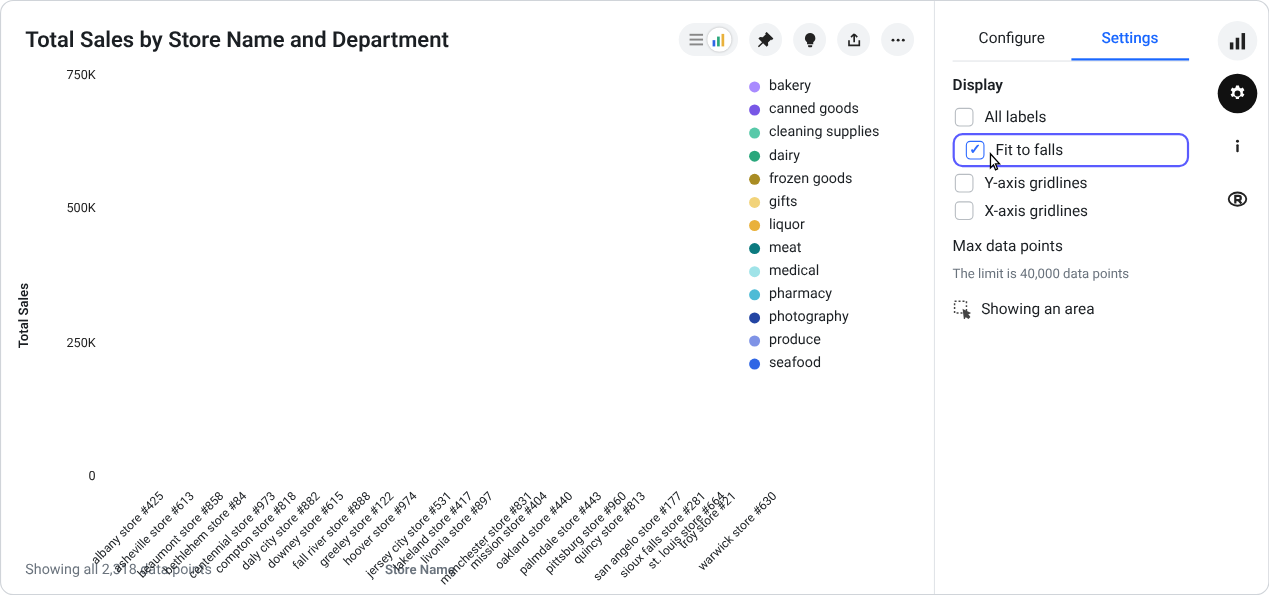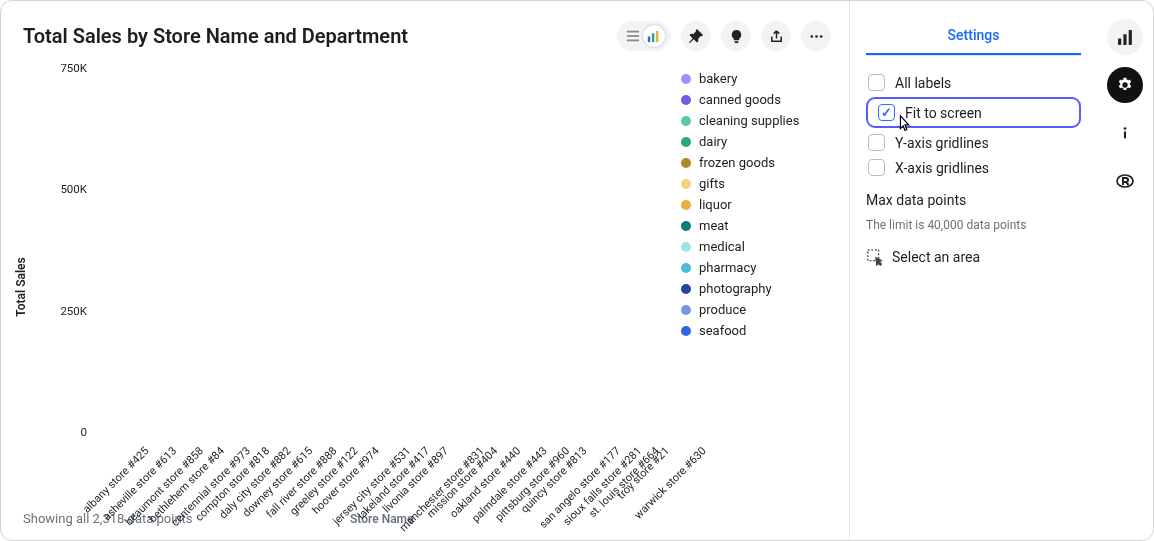--- a/index.html
+++ b/index.html
@@ -2919,30 +2919,32 @@
 
   <div class="footer">
     <span>Showing all 2,318 data points</span>
     <span class="axis-x-label" style="flex:1; margin-left:-110px;">Store Name</span>
     <span style="width:150px;"></span>
   </div>
 </div>
 
 <div class="side">
   <div class="tabs">
+    <div class="tab">Configure</div>
     <div class="tab active">Settings</div>
   </div>
+  <div class="section-label">Display</div>
 
   <div class="cb-row">
     <span class="cb"></span>
     <span>All labels</span>
   </div>
   <div class="fit-highlight cb-row">
     <span class="cb checked"></span>
-    <span>Fit to screen</span>
+    <span>Fit to falls</span>
     <span class="cursor">
       <svg viewBox="0 0 24 24" width="22" height="22" fill="#fff" stroke="#000" stroke-width="1.3">
           <path d="M7 3v14l3-3 2 5 2-1-2-5h4z"></path>
         </svg>
     </span>
   </div>
   <div class="cb-row">
     <span class="cb"></span>
     <span>Y-axis gridlines</span>
   </div>
@@ -2952,21 +2954,21 @@
   </div>
 
   <div class="field-label">Max data points</div>
   <div class="hint">The limit is 40,000 data points</div>
 
   <div class="action">
     <svg viewBox="0 0 20 20" width="18" height="18" fill="none" stroke="currentColor" stroke-width="1.5">
         <rect x="2" y="2" width="12" height="12" stroke-dasharray="2 2"></rect>
         <path d="M11 11l6 3-2 1 2 3-1 1-3-2-1 2z" fill="currentColor"></path>
       </svg>
-    <span>Select an area</span>
+    <span>Showing an area</span>
   </div>
 </div>
 
 <div class="rail">
   <div class="icon-btn">
     <svg viewBox="0 0 16 16" width="17" height="17" fill="currentColor">
         <rect x="1" y="9" width="3" height="6"></rect>
         <rect x="6" y="5" width="3" height="10"></rect>
         <rect x="11" y="1" width="3" height="14"></rect>
       </svg>

